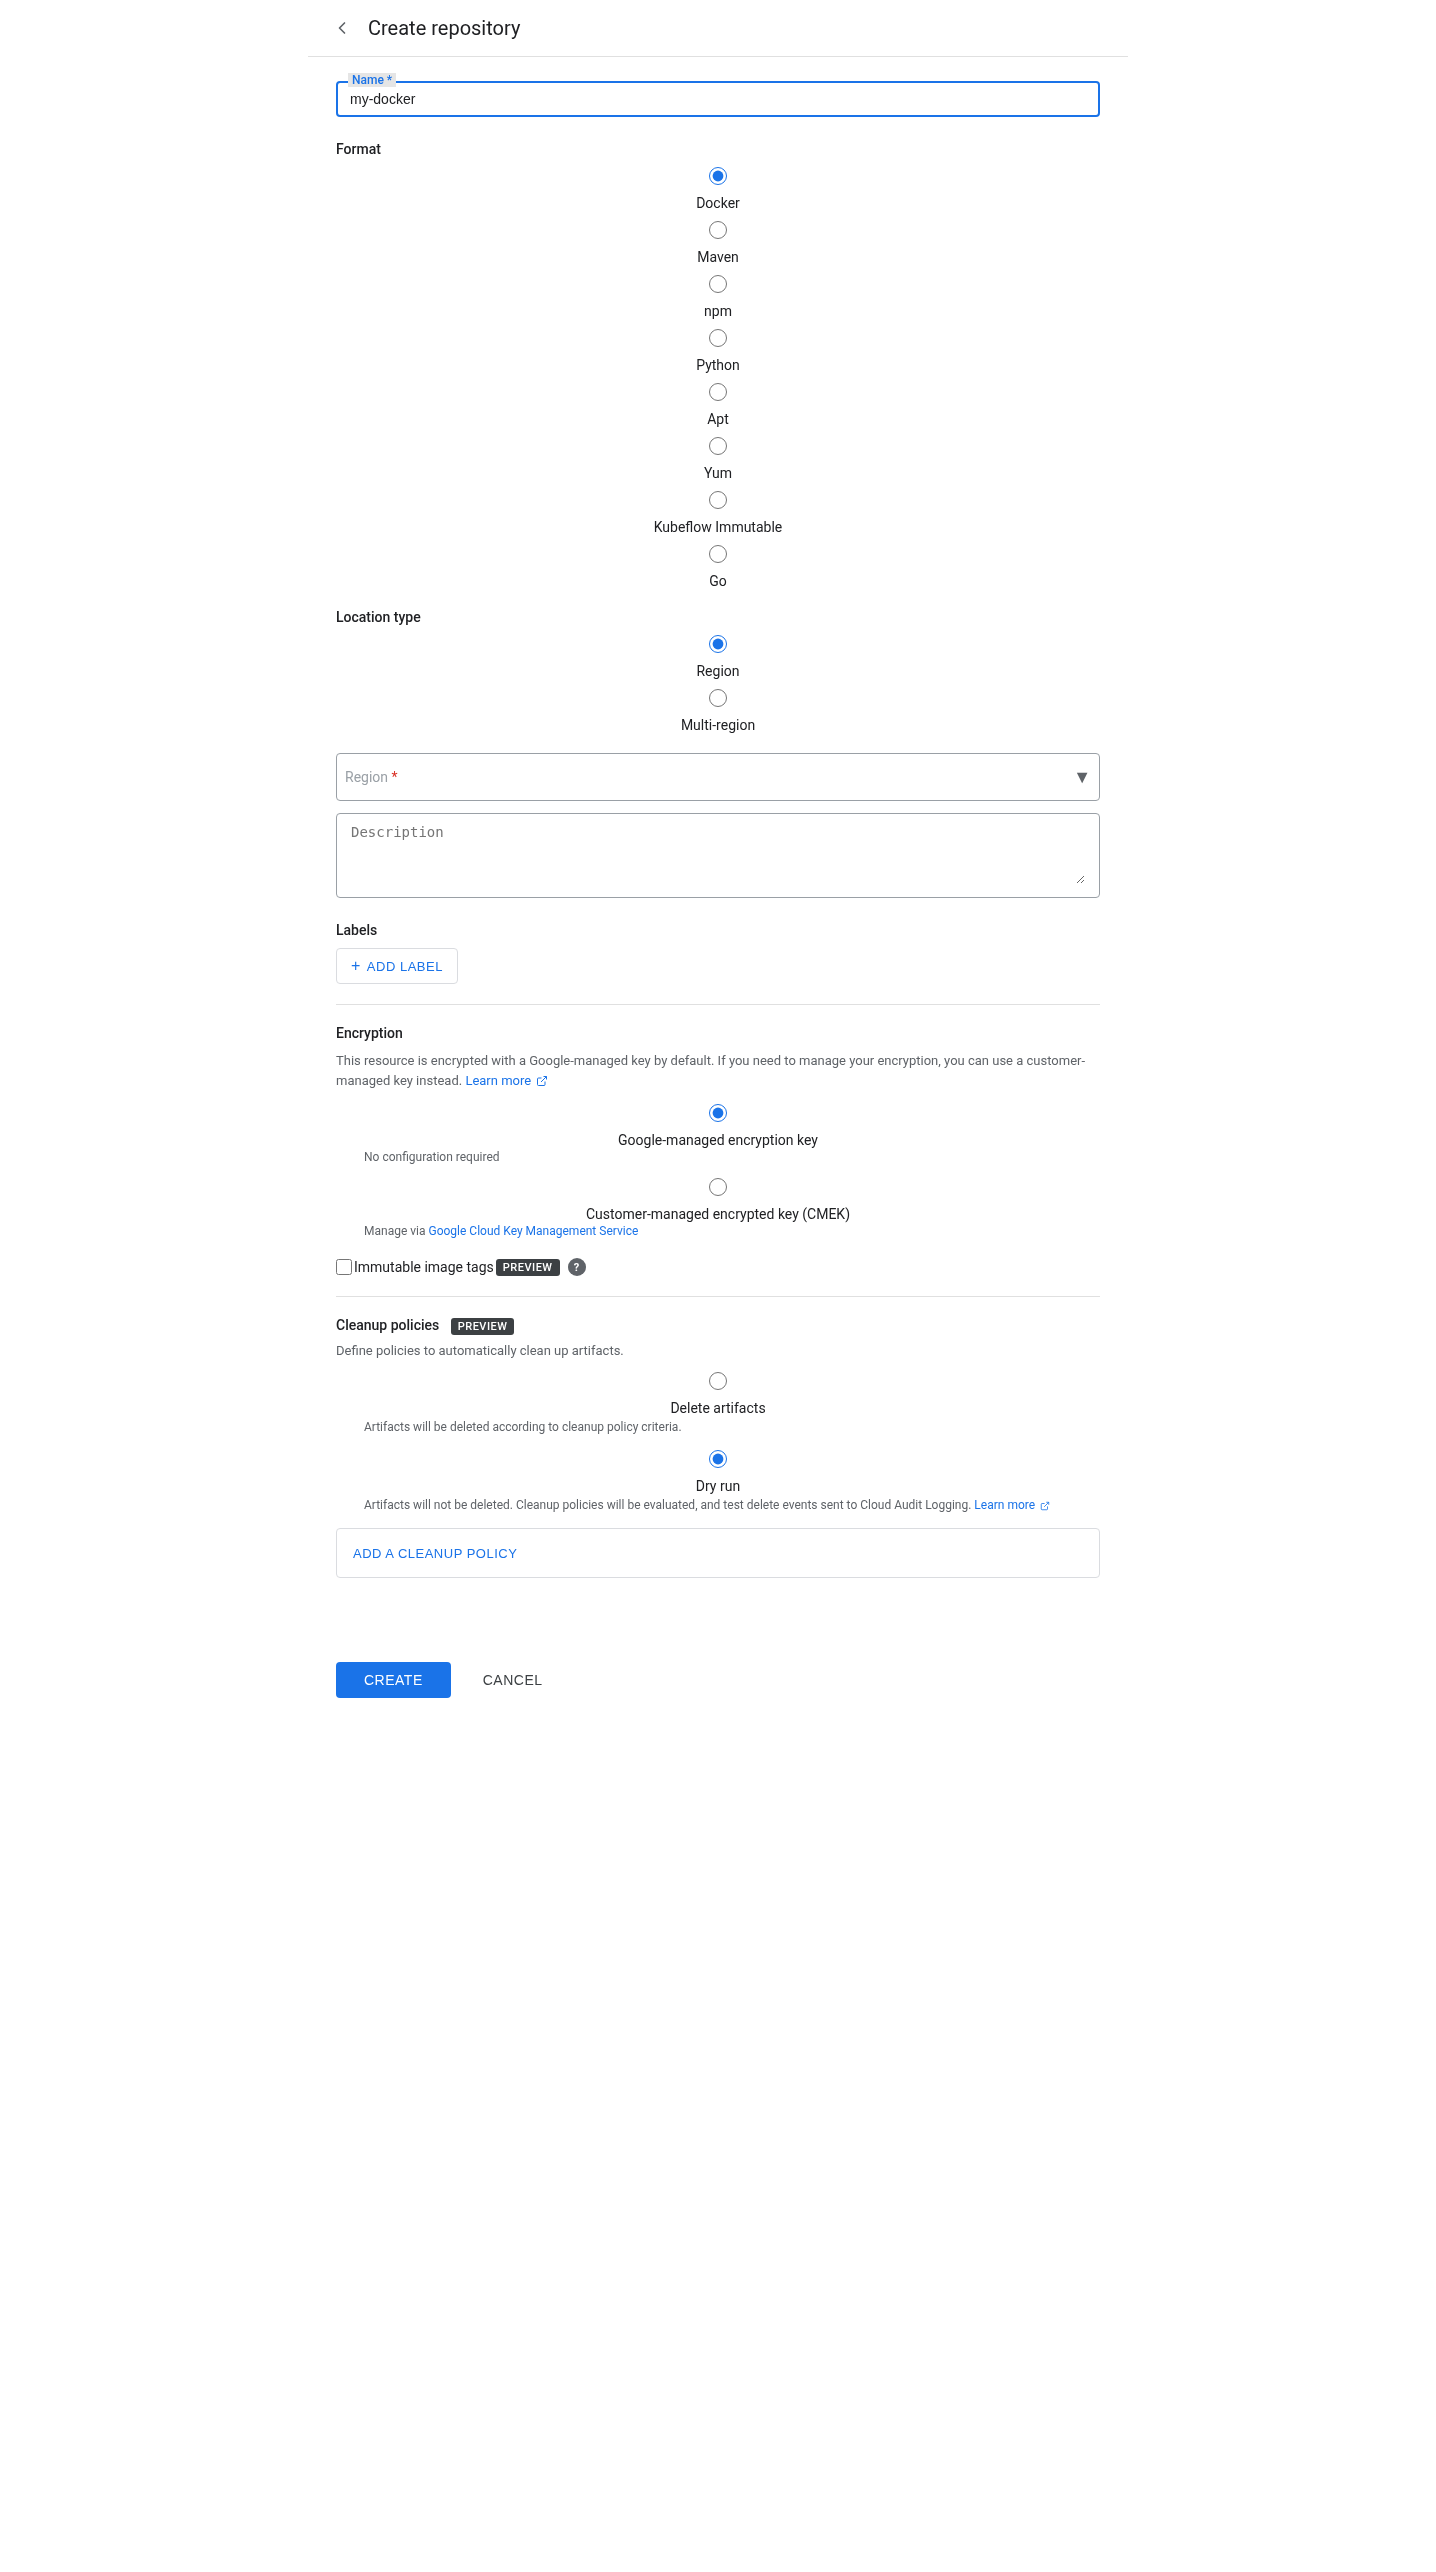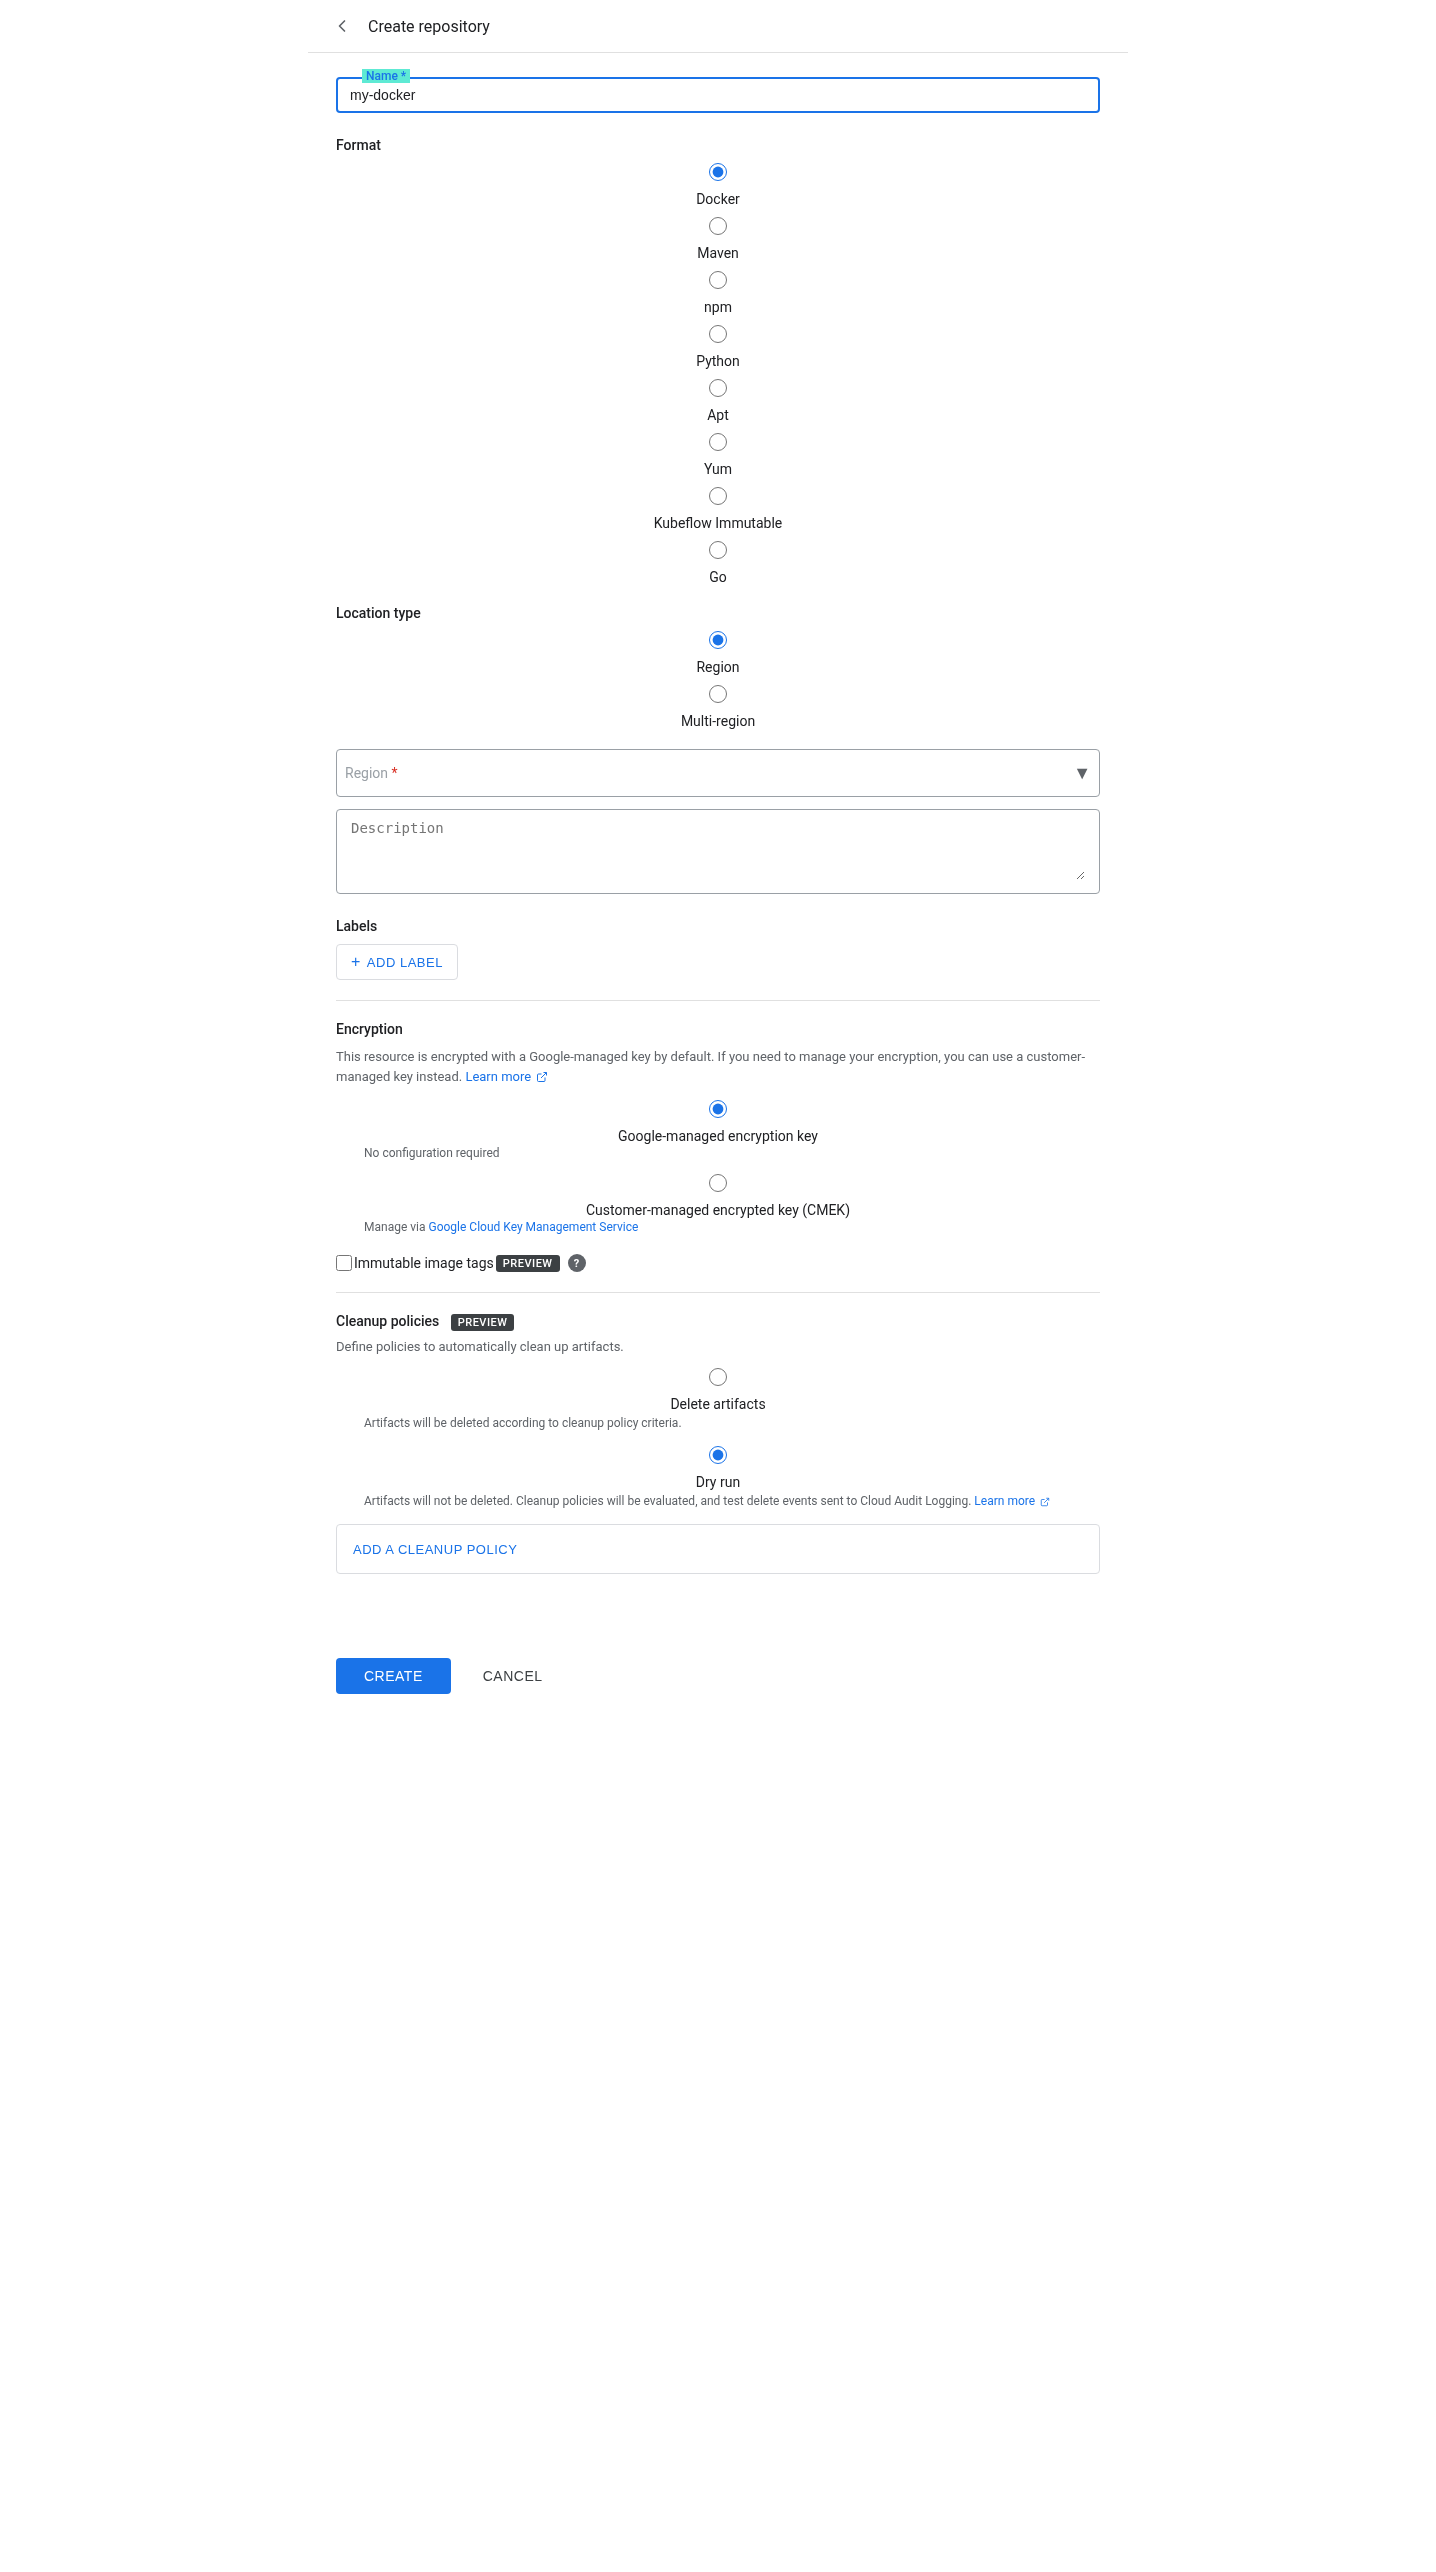--- a/index.html
+++ b/index.html
@@ -21,39 +21,39 @@
       background: none;
       border: none;
       cursor: pointer;
       color: #5f6368;
       margin-right: 16px;
       font-size: 20px;
       display: flex;
       align-items: center;
     }
     .page-title {
-      font-size: 16px;
+      font-size: 20px;
       font-weight: 400;
       color: #202124;
     }
     .form-body {
       padding: 24px 28px 40px 28px;
     }
     .name-field-wrapper {
       position: relative;
       border: 2px solid #1a73e8;
       border-radius: 4px;
       padding: 8px 12px 8px 12px;
       margin-bottom: 24px;
     }
     .name-label {
       position: absolute;
       top: -10px;
-      left: 24px;
-      background: #5eead4;
+      left: 10px;
+      background: #e5e5e5;
       padding: 0 4px;
       font-size: 12px;
       color: #1a73e8;
       font-weight: 500;
     }
     .name-input {
       width: 100%;
       border: none;
       outline: none;
       font-size: 14px;

